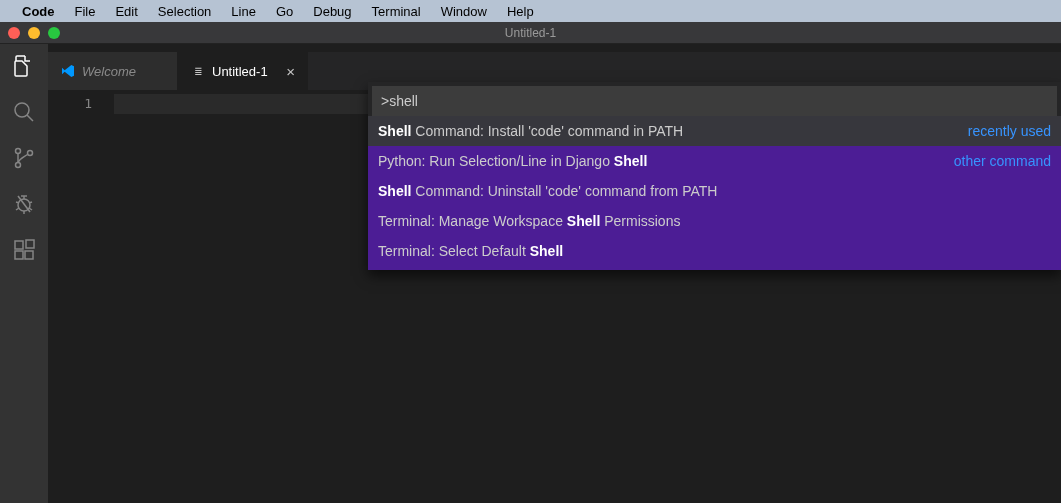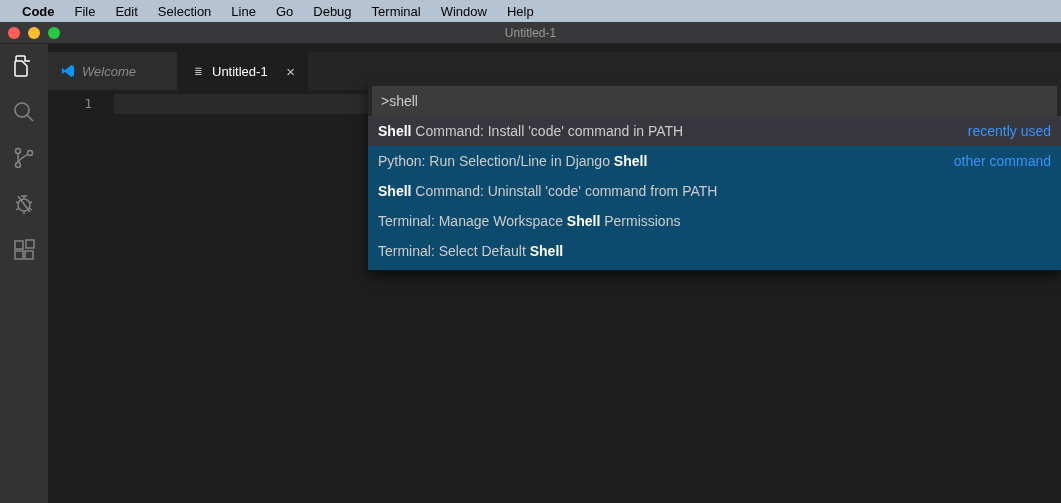--- a/index.html
+++ b/index.html
@@ -139,21 +139,21 @@
     .current-line {
       height: 20px;
       margin-top: 4px;
       background: #2a2a2a;
     }
     .quickopen {
       position: absolute;
       top: 38px;
       left: 368px;
       right: 0;
-      background: #0c4a6e;
+      background: #4c1d95;
       box-shadow: 0 6px 12px rgba(0,0,0,0.6);
       z-index: 10;
     }
     .qo-input-wrap {
       padding: 4px 4px 0 4px;
       background: #252526;
     }
     .qo-input {
       width: 100%;
       background: #3c3c3c;

